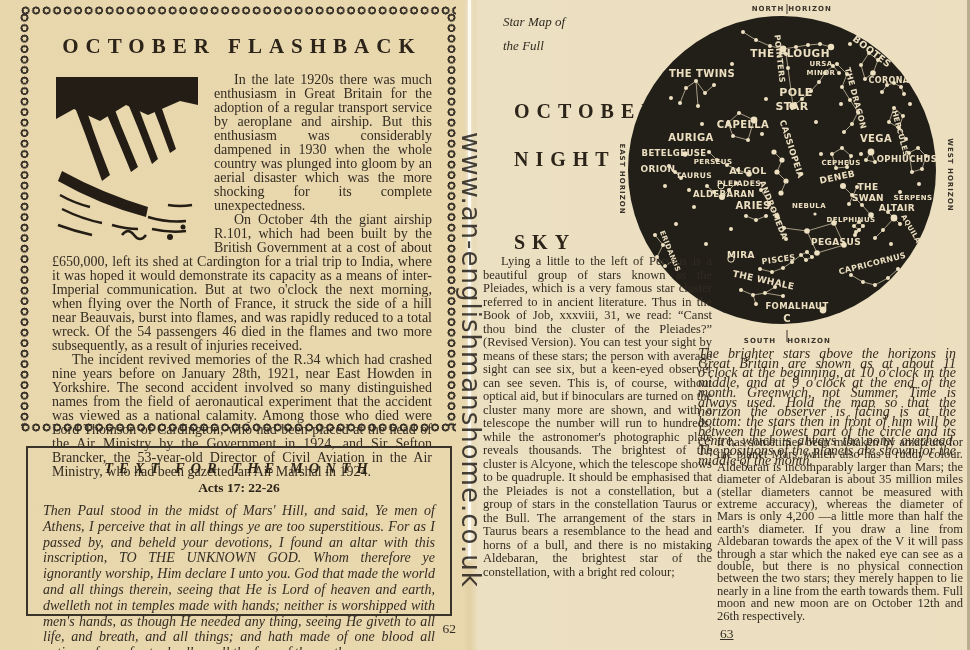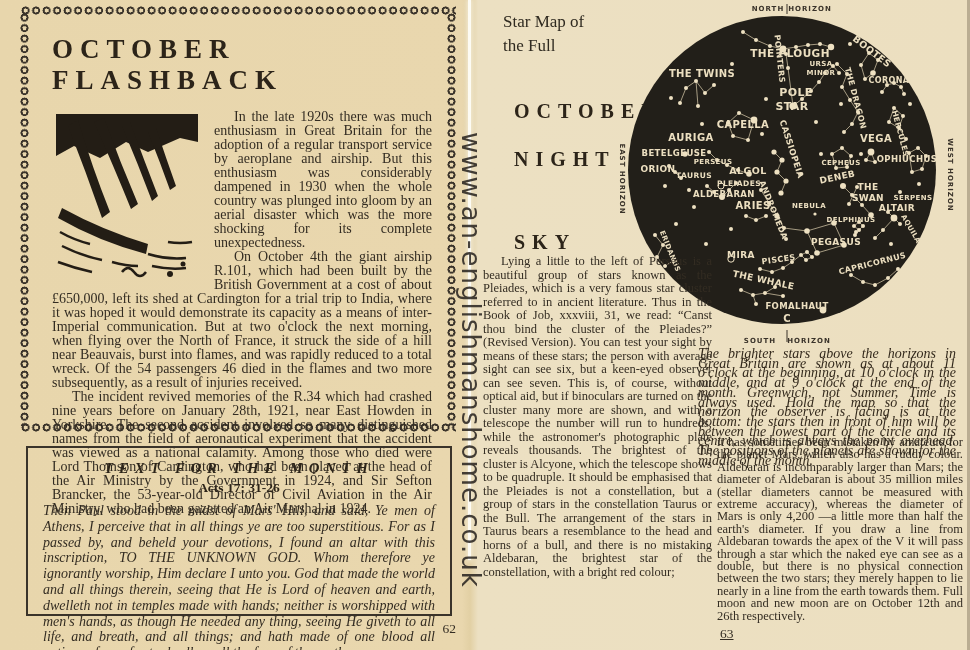--- a/index.html
+++ b/index.html
@@ -13,35 +13,35 @@
   .cb{position:absolute;}
   .cb-top,.cb-bottom{left:0;right:0;height:9px;
     background-image:radial-gradient(circle at 5.5px 4.5px, transparent 2.0px, #3a332a 2.1px 3.9px, transparent 4.2px);
     background-size:10.5px 9px;background-repeat:repeat-x;}
   .cb-top{top:0;} .cb-bottom{bottom:0;}
   .cb-left,.cb-right{top:6px;bottom:6px;width:9px;
     background-image:radial-gradient(circle at 4.5px 5.5px, transparent 2.0px, #3a332a 2.1px 3.9px, transparent 4.2px);
     background-size:9px 10.5px;background-repeat:repeat-y;}
   .cb-left{left:0;} .cb-right{right:0;}
   .flashback-inner{position:absolute;left:14px;top:10px;right:12px;bottom:8px;padding:8px 12px 0 18px;}
-  .fb-title{font-weight:bold;font-size:27px;letter-spacing:7px;margin:10px 0 14px 0;color:#2c2419;}
+  .fb-title{text-align:center;font-weight:bold;font-size:21px;letter-spacing:7px;margin:10px 0 14px 0;color:#2c2419;}
   .fb-body{font-size:14px;line-height:14px;text-align:justify;}
   .fb-body p{margin:0;text-indent:20px;}
   .crash-pic{float:left;width:150px;height:172px;margin:2px 12px 2px 0;}
   
   .ttm-box{position:absolute;left:26px;top:446px;width:422px;height:166px;border:2px solid #3a332a;background:transparent;}
   .ttm-title{text-align:center;font-style:italic;font-weight:bold;font-size:14.5px;letter-spacing:6px;margin-top:12px;color:#2c2419;}
   .ttm-ref{text-align:center;font-weight:bold;font-size:13.5px;margin-top:3px;color:#2c2419;}
   .ttm-body{font-style:italic;font-size:14px;line-height:15.8px;text-align:justify;margin:7px 15px 0 15px;}
   .pagenum{position:absolute;font-size:13.5px;color:#332c22;}
   .pagenum-left{left:0;width:456px;text-align:right;top:621px;}
   .pagenum-right{left:250px;top:626px;text-decoration:underline;}
   
   .right-page{position:absolute;left:470px;top:0;width:500px;height:650px;}
-  .kicker{position:absolute;left:33px;top:10px;font-size:17px;line-height:24px;color:#2f2a20;}
+  .kicker{position:absolute;left:33px;top:10px;font-style:italic;font-size:13px;line-height:24px;color:#2f2a20;}
   .month-word{position:absolute;left:44px;font-weight:bold;font-size:20px;letter-spacing:7px;color:#2c2419;}
   .mw-1{top:100px;} .mw-2{top:148px;} .mw-3{top:192px;margin-top:39px;}
   .star-map{position:absolute;left:140px;top:2px;width:346px;height:350px;}
   #sky text{font-family:"DejaVu Sans",sans-serif;}
   .map-caption{position:absolute;left:228px;top:349px;width:258px;font-style:italic;font-size:14px;line-height:9.7px;text-align:justify;color:#33291c;}
   .col{font-size:12.5px;text-align:justify;color:#332c22;}
   .col p{margin:0;}
   .col .indent{text-indent:18px;}
   .col-left{position:absolute;left:13px;top:255px;width:229px;line-height:13.5px;}
   .col-right{position:absolute;left:247px;top:436px;width:246px;line-height:12.4px;}
@@ -91,21 +91,21 @@
           </svg>
           <p>In the late 1920s there was much enthusiasm in Great Britain for the adoption of a regular transport service by aeroplane and airship.  But this enthusiasm was considerably dampened in 1930 when the whole country was plunged into gloom by an aerial disaster which was the more shocking for its complete unexpectedness.</p>
           <p>On October 4th the giant airship R.101, which had been built by the British Government at a cost of about £650,000, left its shed at Cardington for a trial trip to India, where it was hoped it would demonstrate its capacity as a means of inter-Imperial communication.  But at two o'clock the next morning, when flying over the North of France, it struck the side of a hill near Beauvais, burst into flames, and was rapidly reduced to a total wreck.  Of the 54 passengers 46 died in the flames and two more subsequently, as a result of injuries received.</p>
           <p>The incident revived memories of the R.34 which had crashed nine years before on January 28th, 1921, near East Howden in Yorkshire.  The second accident involved so many distinguished names from the field of aeronautical experiment that the accident was viewed as a national calamity.  Among those who died were Lord Thomson of Cardington, who had been placed at the head of the Air Ministry by the Government in 1924, and Sir Sefton Brancker, the 53-year-old Director of Civil Aviation in the Air Ministry, who had been gazetted an Air Marshal in 1924.</p>
         </div>
       </div>
     </div>
 
     <div class="ttm-box">
       <div class="ttm-title">TEXT FOR THE MONTH</div>
-      <div class="ttm-ref">Acts 17: 31-26</div>
+      <div class="ttm-ref">Acts 17: 22-26</div>
       <div class="ttm-body indent">Then Paul stood in the midst of Mars' Hill, and said, Ye men of Athens, I perceive that in all things ye are too superstitious.  For as I passed by, and beheld your devotions, I found an altar with this inscription, TO THE UNKNOWN GOD. Whom therefore ye ignorantly worship, Him declare I unto you.  God that made the world and all things therein, seeing that He is Lord of heaven and earth, dwelleth not in temples made with hands; neither is worshipped with men's hands, as though He needed any thing, seeing He giveth to all life, and breath, and all things; and hath made of one blood all nations of men for to dwell on all the face of the earth.</div>
     </div>
 
     <div class="pagenum pagenum-left">62</div>
   </div>
 
   <div class="right-page">
 
     <div class="kicker">
       <div>Star Map of</div>

